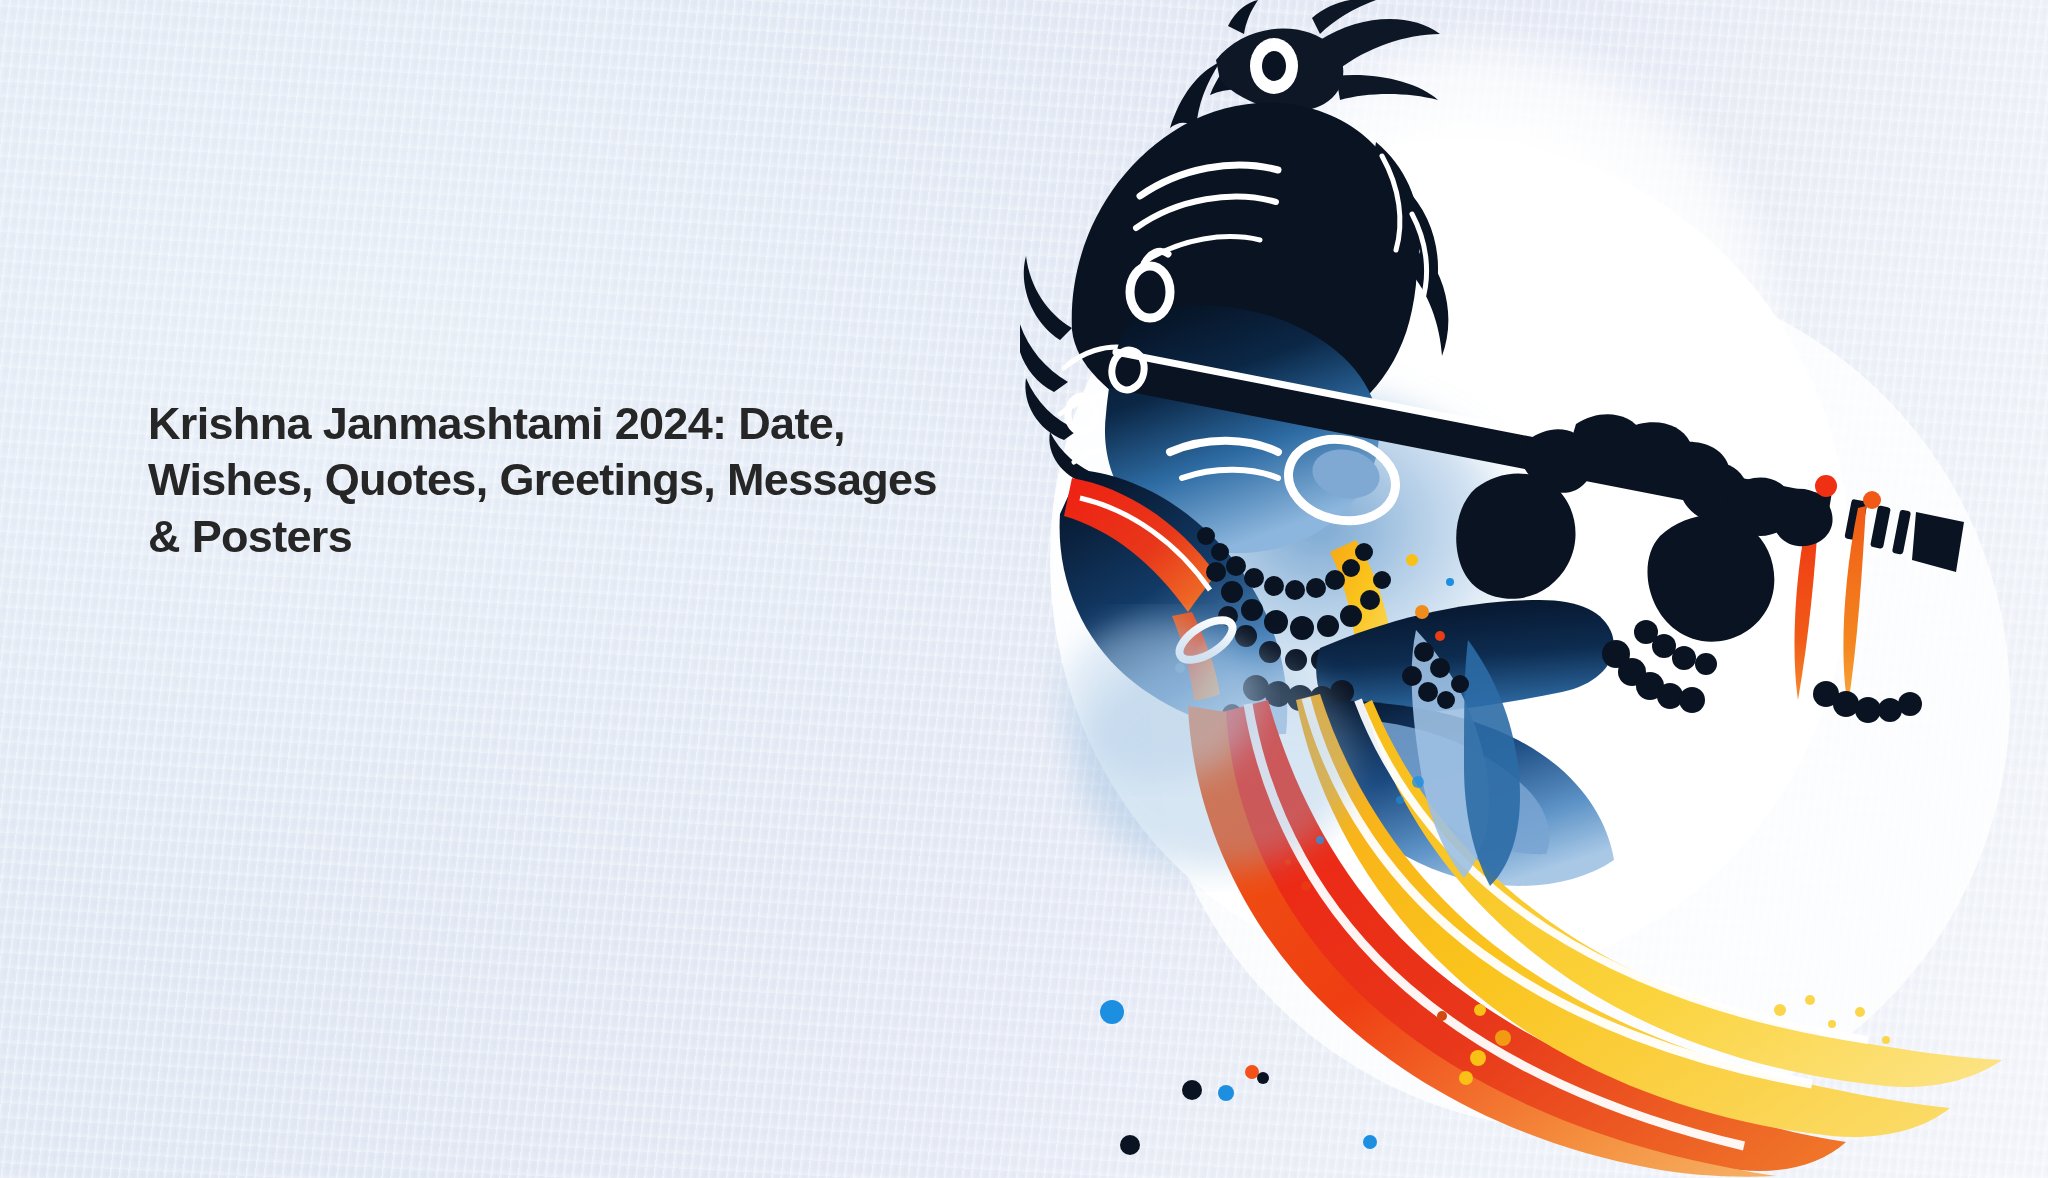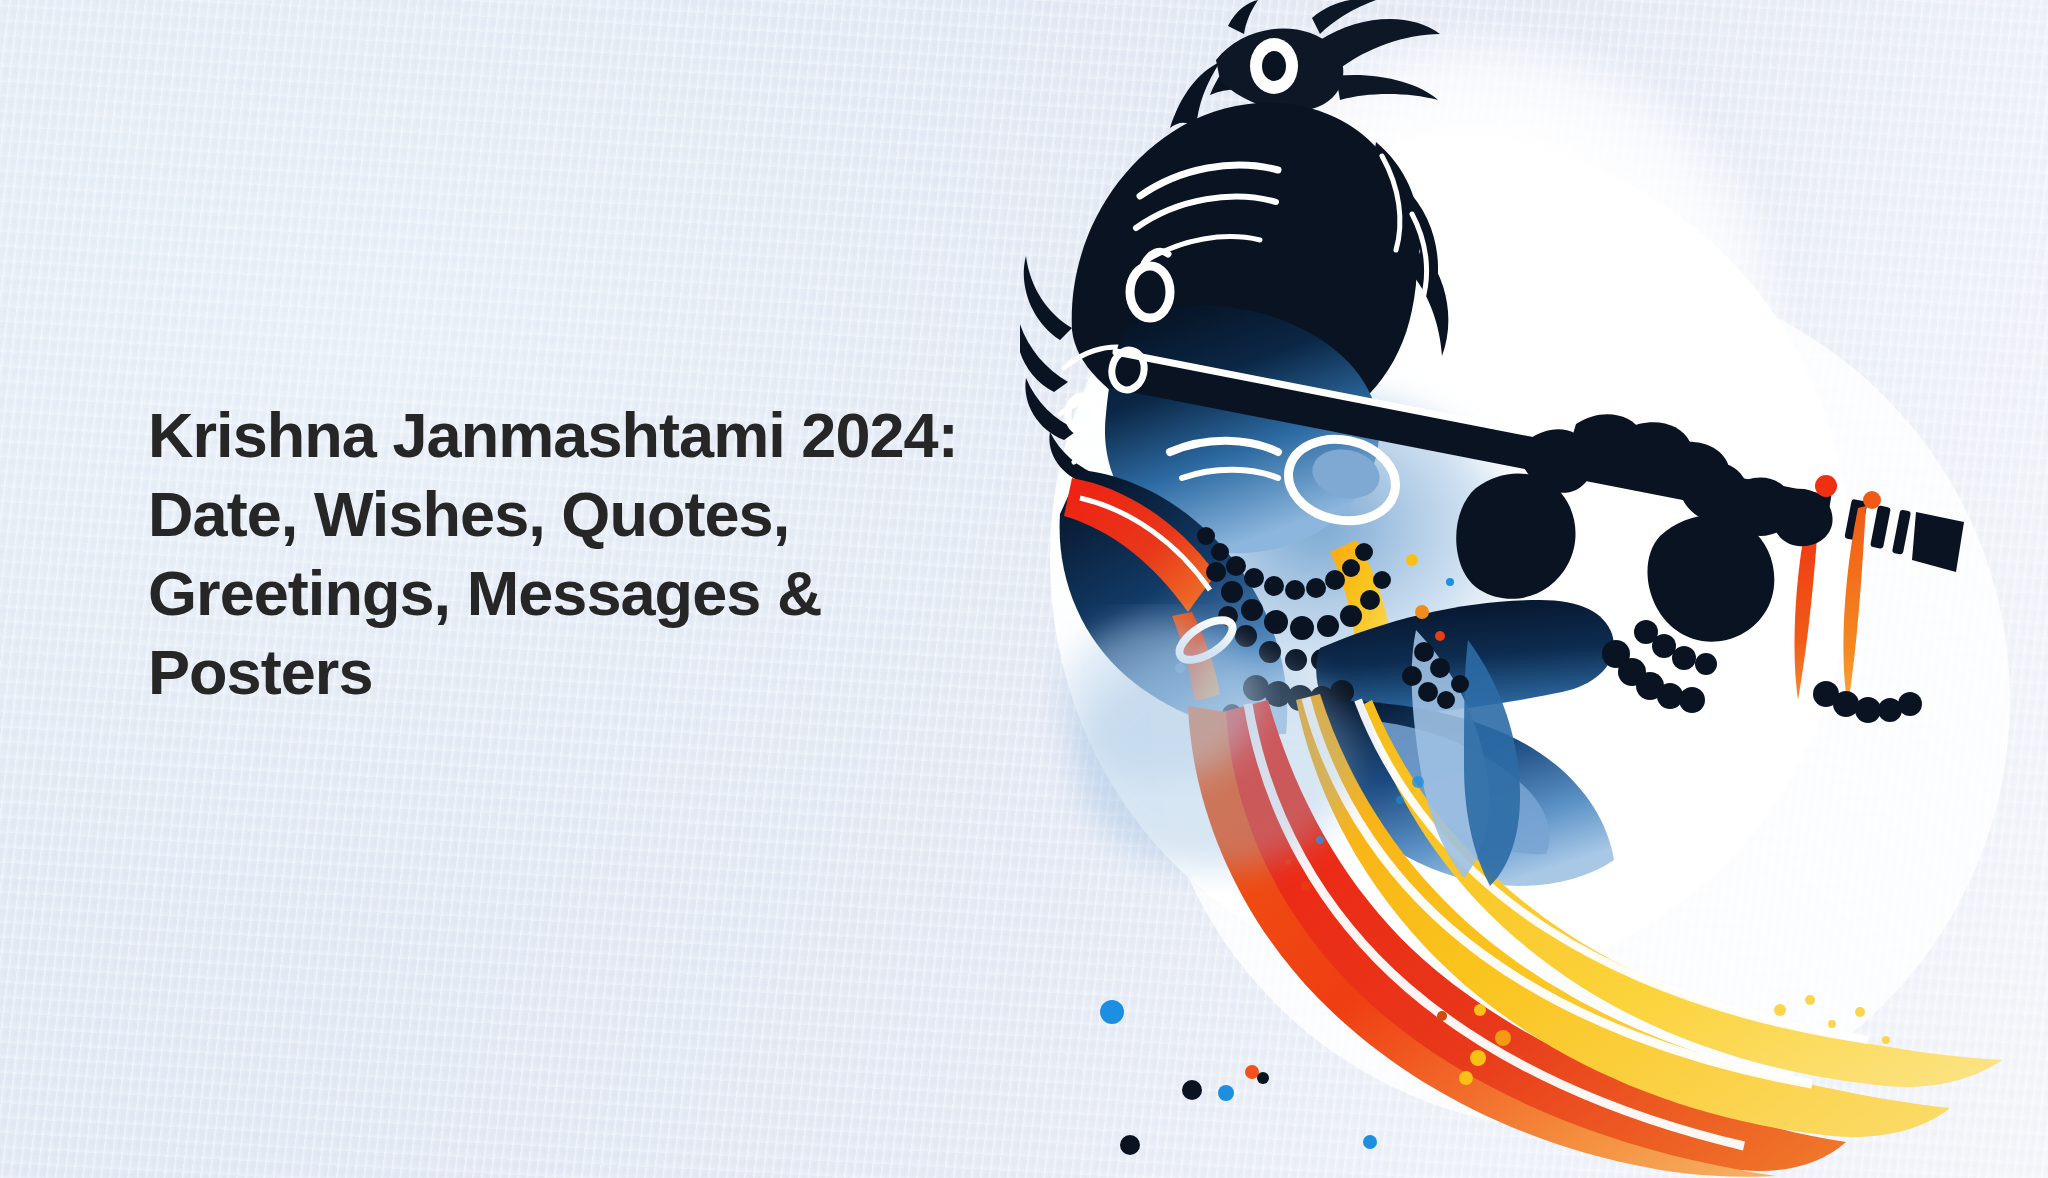--- a/index.html
+++ b/index.html
@@ -31,21 +31,21 @@
   
   .headline-wrap {
     position: absolute;
     left: 148px;
     top: 396px;
     width: 820px;
   }
   .headline {
     font-family: "Liberation Sans", sans-serif;
     font-weight: 700;
-    font-size: 63px;
+    font-size: 45px;
     line-height: 1.255;
     letter-spacing: -0.015em;
     color: #262626;
     white-space: pre-line;
   }
 
   
   .art {
     position: absolute;
     left: 1020px;

